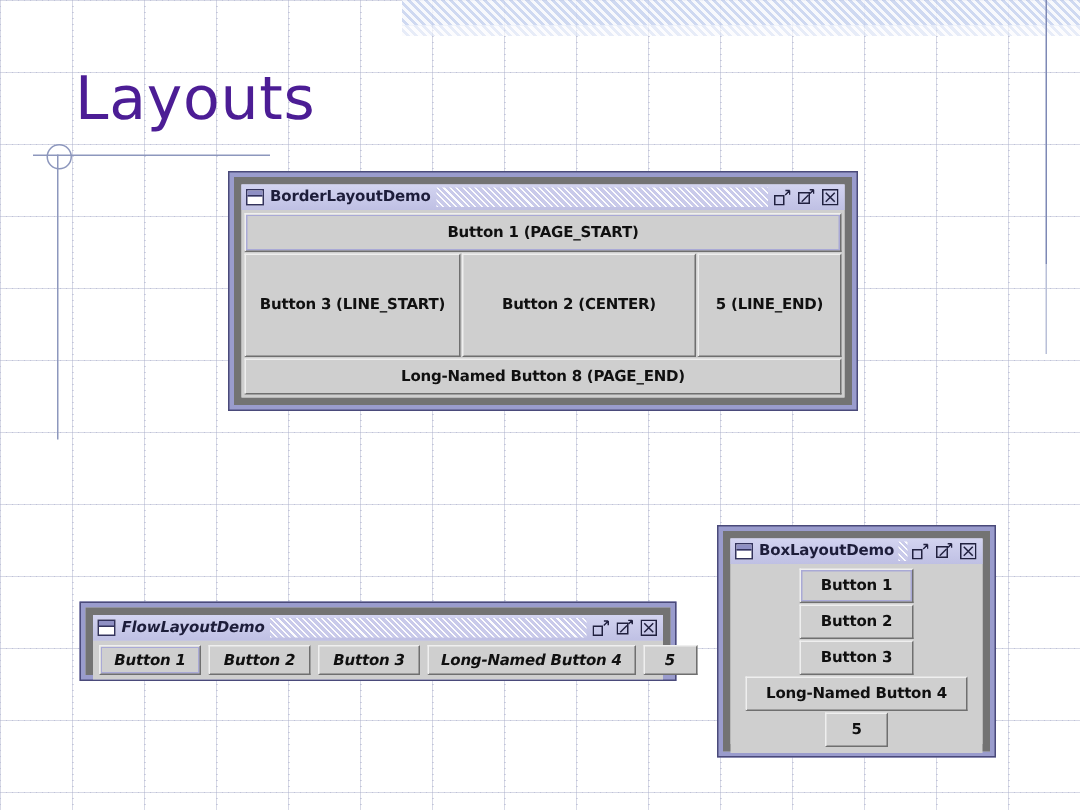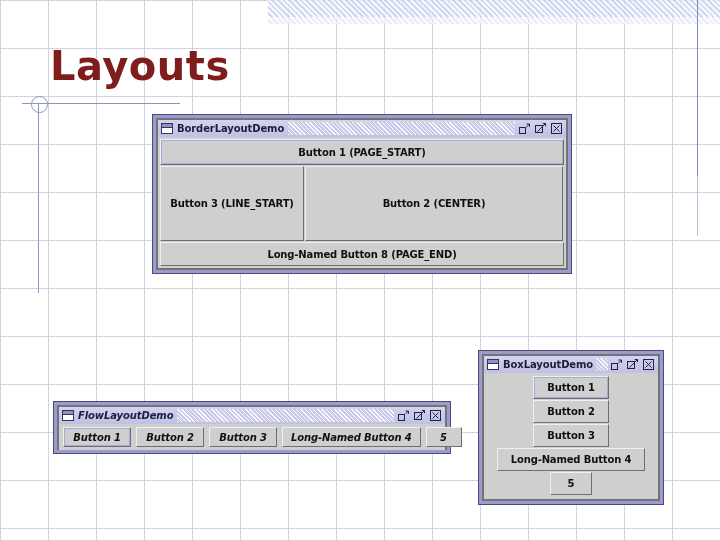--- a/index.html
+++ b/index.html
@@ -68,38 +68,38 @@
   }
   .circ{
     position:absolute;left:31px;top:96px;width:15px;height:15px;
     border:1px solid #8d97bd;border-radius:50%;
     background:transparent;
   }
 
   
   .slide-title{
     position:absolute;left:50px;top:43px;
-    font-size:40px;color:#7f1d1d;
+    font-size:40px;color:#4c1d95;
     font-family:"DejaVu Sans", sans-serif;
-    font-weight:700;
+    font-weight:400;
     letter-spacing:.5px;
     white-space:nowrap;
   }
 
   
   .win{
     position:absolute;
     background:#9a9ccd;
     border:1px solid #4a4a7a;
     box-sizing:border-box;
     padding:3px;
   }
   .win-inner{
     background:#cfcfcf;
-    border:2px solid #737373;
+    border:5px solid #737373;
     box-sizing:border-box;
     height:100%;
     display:flex;flex-direction:column;
   }
   .titlebar{
     height:17px;
     flex:0 0 17px;
     background-color:#c9caea;
     background-image:linear-gradient(to bottom,#d3d4f0,#bfc0e4);
     display:flex;align-items:center;
@@ -252,20 +252,21 @@
             </svg>
           </span>
         </span>
       </div>
 
       <div class="content">
         <div class="jbtn bl-top focus">Button 1 (PAGE_START)</div>
         <div class="bl-mid">
           <div class="jbtn bl-left">Button 3 (LINE_START)</div>
           <div class="jbtn bl-center">Button 2 (CENTER)</div>
+          <div class="jbtn bl-right">5 (LINE_END)</div>
         </div>
         <div class="jbtn bl-bot">Long-Named Button 8 (PAGE_END)</div>
       </div>
 
     </div>
   </div>
 
   <div class="win" id="win-flow">
     <div class="win-inner">
 

